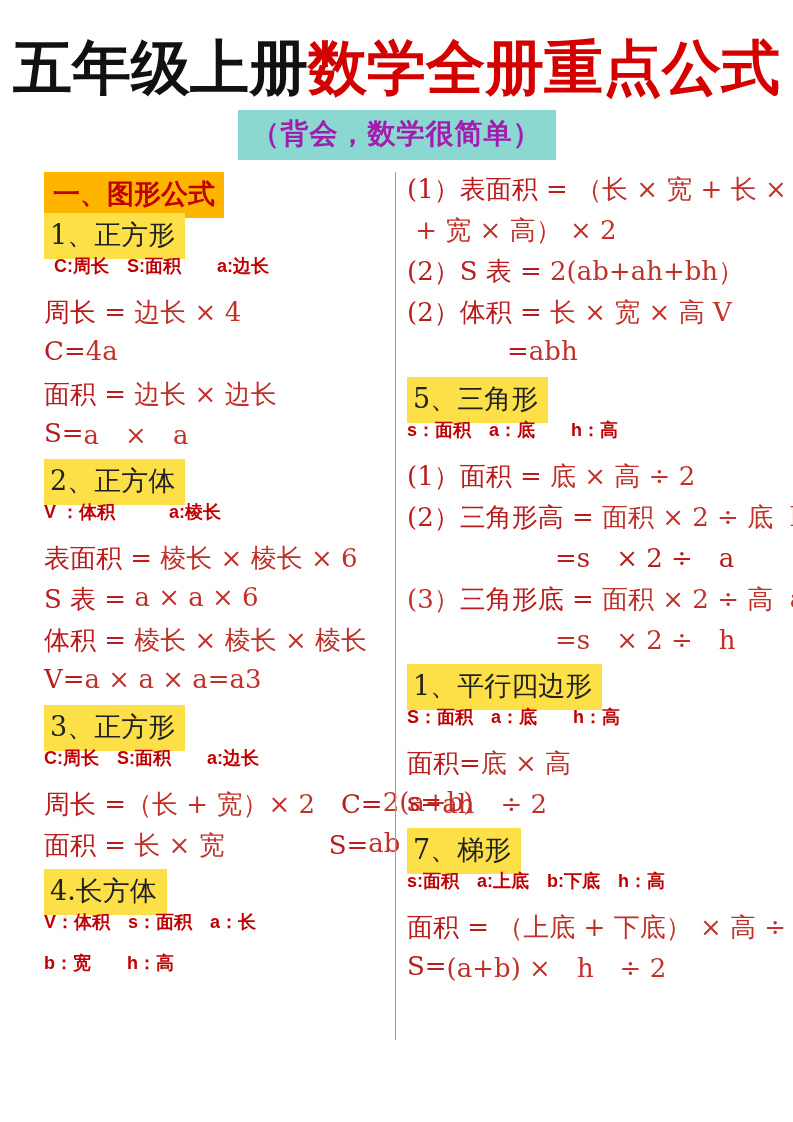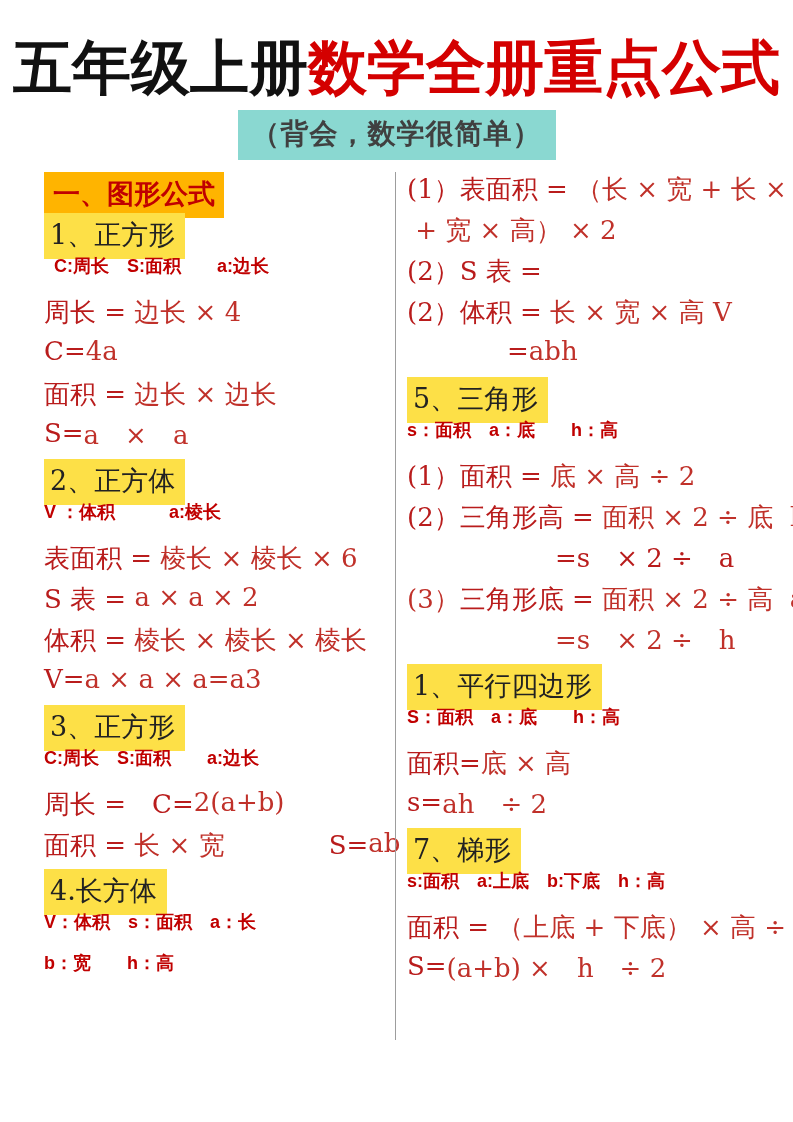--- a/index.html
+++ b/index.html
@@ -8,21 +8,21 @@
     font-family:"DejaVu Serif", serif;position:relative;
   }
   .title{
     margin:34px 0 0 0;text-align:center;font-size:59px;line-height:1.15;
     font-weight:900;letter-spacing:0px;white-space:nowrap;
   }
   .t-black{color:#111111;}
   .t-red{color:#d40000;}
   .subtitle-row{text-align:center;margin-top:8px;}
   .subtitle{
-    display:inline-block;background:#8ad8d1;color:#404040;
+    display:inline-block;background:#8ad8d1;color:#a21caf;
     font-family:"Liberation Sans", sans-serif;font-weight:bold;
     font-size:28px;padding:5px 14px 7px 14px;letter-spacing:1px;
   }
   .content{
     display:flex;margin-top:12px;position:relative;min-height:870px;
   }
   .col{box-sizing:border-box;}
   .col.left{width:395px;padding-left:44px;}
   .divider{width:1px;background:#9d9d9d;height:868px;flex:none;}
   .col.right{flex:1;padding-left:11px;}
@@ -61,36 +61,36 @@
         <div class="line section-main"><span class="tag">一、图形公式</span></div>
         <div class="line section"><span class="tag">1、正方形</span></div>
         <div class="line vars" style="padding-left: 10px;"><span class="tag">C:周长　S:面积　　a:边长</span></div>
         <div class="line formula"><span class="seg ink">周长 = </span><span class="seg red">边长 × 4</span></div>
         <div class="line formula"><span class="seg ink">C=</span><span class="seg red">4a</span></div>
         <div class="line formula"><span class="seg ink">面积 = </span><span class="seg red">边长 × 边长</span></div>
         <div class="line formula"><span class="seg ink">S=</span><span class="seg red">a　×　a</span></div>
         <div class="line section"><span class="tag">2、正方体</span></div>
         <div class="line vars"><span class="tag">V ：体积　　　a:棱长</span></div>
         <div class="line formula"><span class="seg ink">表面积 = </span><span class="seg red">棱长 × 棱长 × 6</span></div>
-        <div class="line formula"><span class="seg ink">S 表 = </span><span class="seg red">a × a × 2</span></div>
+        <div class="line formula"><span class="seg ink">S 表 = </span><span class="seg red">a × a × 6</span></div>
         <div class="line formula"><span class="seg ink">体积 = </span><span class="seg red">棱长 × 棱长 × 棱长</span></div>
         <div class="line formula"><span class="seg ink">V=</span><span class="seg red">a × a × a=a3</span></div>
         <div class="line section"><span class="tag">3、正方形</span></div>
         <div class="line vars"><span class="tag">C:周长　S:面积　　a:边长</span></div>
-        <div class="line formula"><span class="seg ink">周长 =</span><span class="seg ink">　C=</span><span class="seg red">2(a+b)</span></div>
+        <div class="line formula"><span class="seg ink">周长 =</span><span class="seg red">（长 + 宽）× 2</span><span class="seg ink">　C=</span><span class="seg red">2(a+b)</span></div>
         <div class="line formula"><span class="seg ink">面积 = </span><span class="seg red">长 × 宽</span><span class="seg ink">　　　　S=</span><span class="seg red">ab</span></div>
         <div class="line section"><span class="tag">4.长方体</span></div>
         <div class="line vars"><span class="tag">V：体积　s：面积　a：长</span></div>
         <div class="line vars"><span class="tag">b：宽　　h：高</span></div>
       </div>
     <div class="divider"></div>
     <div class="col right">
         <div class="line formula"><span class="seg ink">(1）表面积 = </span><span class="seg red">（长 × 宽 + 长 × 高</span></div>
         <div class="line formula"><span class="seg red"> + 宽 × 高） × 2</span></div>
-        <div class="line formula"><span class="seg ink">(2）S 表 = </span></div>
+        <div class="line formula"><span class="seg ink">(2）S 表 = </span><span class="seg red">2(ab+ah+bh）</span></div>
         <div class="line formula"><span class="seg ink">(2）体积 = </span><span class="seg red">长 × 宽 × 高 V</span></div>
         <div class="line formula" style="padding-left: 100px;"><span class="seg ink">=</span><span class="seg red">abh</span></div>
         <div class="line section"><span class="tag">5、三角形</span></div>
         <div class="line vars"><span class="tag">s：面积　a：底　　h：高</span></div>
         <div class="line formula"><span class="seg ink">(1）面积 = </span><span class="seg red">底 × 高 ÷ 2</span></div>
         <div class="line formula"><span class="seg ink">(2）三角形高 = </span><span class="seg red">面积 × 2 ÷ 底  h</span></div>
         <div class="line formula" style="padding-left: 148px;"><span class="seg ink">=s　× 2 ÷　a</span></div>
         <div class="line formula"><span class="seg red">(3）</span><span class="seg ink">三角形底 = </span><span class="seg red">面积 × 2 ÷ 高  a</span></div>
         <div class="line formula" style="padding-left: 148px;"><span class="seg red">=s　× 2 ÷　h</span></div>
         <div class="line section"><span class="tag">1、平行四边形</span></div>

